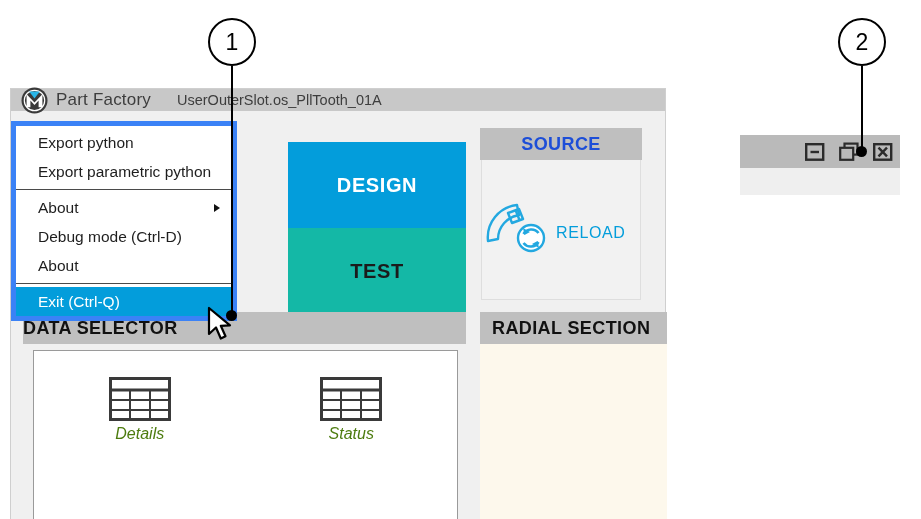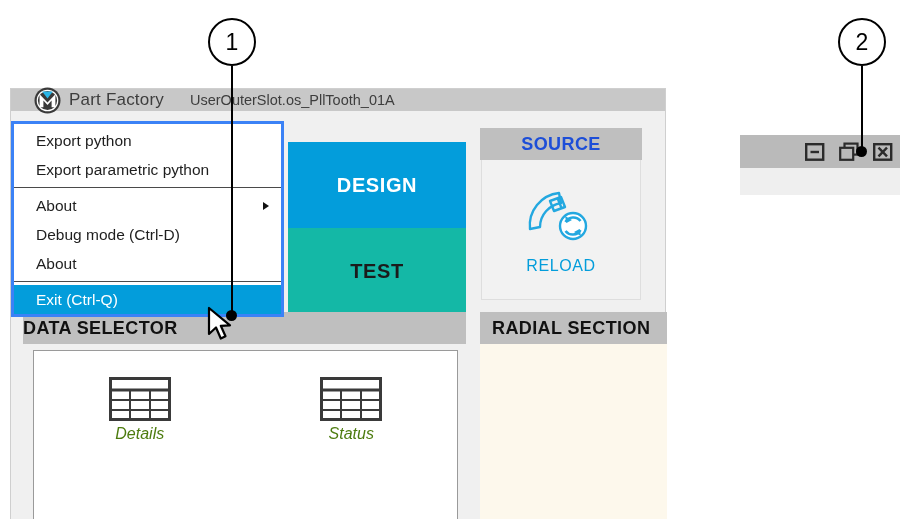--- a/index.html
+++ b/index.html
@@ -58,21 +58,21 @@
     box-sizing: border-box;
     border: 1px solid #cfcfcf;
     border-bottom: none;
     z-index: 10;
   }
   .titlebar {
     height: 22px;
     background: #c8c8c8;
     display: flex;
     align-items: center;
-    padding-left: 23px;
+    padding-left: 10px;
     box-sizing: border-box;
   }
   .logo {
     width: 27px;
     height: 27px;
     flex: 0 0 27px;
     position: relative;
   }
   .app-name {
     font-size: 17px;
@@ -146,23 +146,21 @@
     height: 172px;
   }
   #source-body {
     position: absolute;
     left: 1px; right: 1px; top: 32px; bottom: 0;
     background: #f2f2f2;
     border: 1px solid #dedede;
     border-top: none;
     box-sizing: border-box;
     display: flex;
-    flex-direction: column;
-    align-items: center;
-    justify-content: center;
+    align-items: center;
   }
   .reload-label {
     color: #039ddb;
     font-size: 16px;
     letter-spacing: .6px;
     margin-top: 6px;
   }
 
   
   #data-selector-panel {
@@ -208,23 +206,23 @@
     left: 0; right: 0; top: 32px; bottom: 0;
     background: #fdf8ec;
     box-sizing: border-box;
   }
 
   
   .menu {
     position: absolute;
     left: 11px;
     top: 121px;
-    width: 273px;
+    width: 226px;
     background: #ffffff;
-    border: 3px solid #3b82f6;
+    border: 5px solid #3b82f6;
     box-sizing: border-box;
     z-index: 25;
     padding: 2px 0 0 0;
   }
   .menu-item {
     height: 29px;
     display: flex;
     align-items: center;
     padding-left: 22px;
     font-size: 15.5px;

